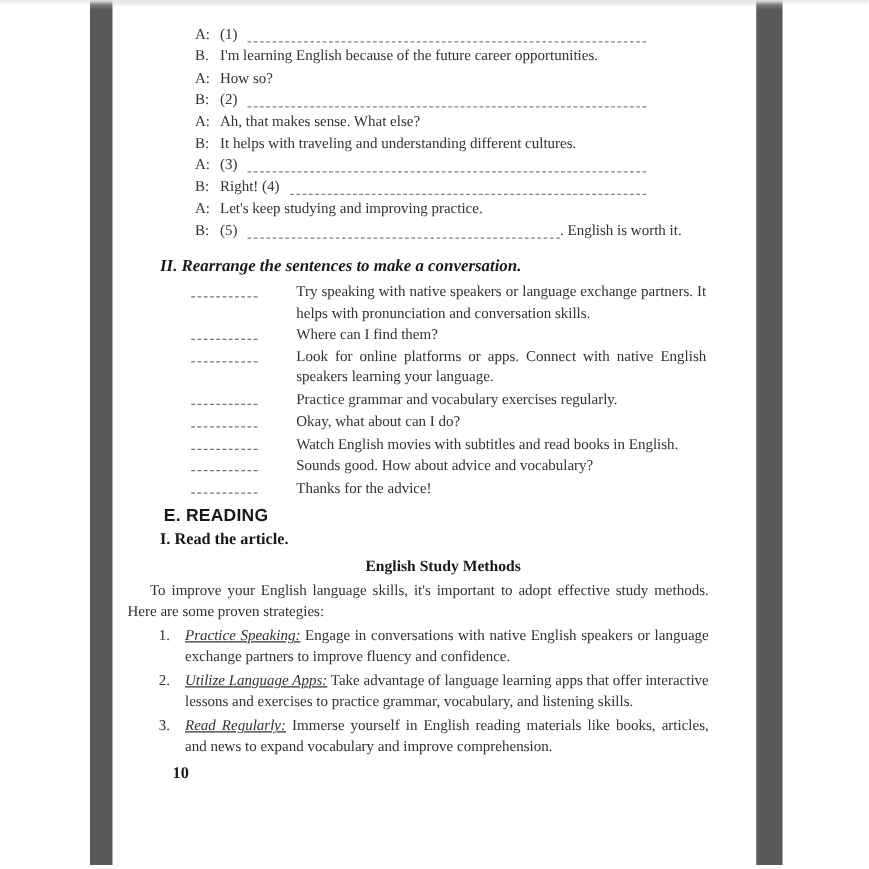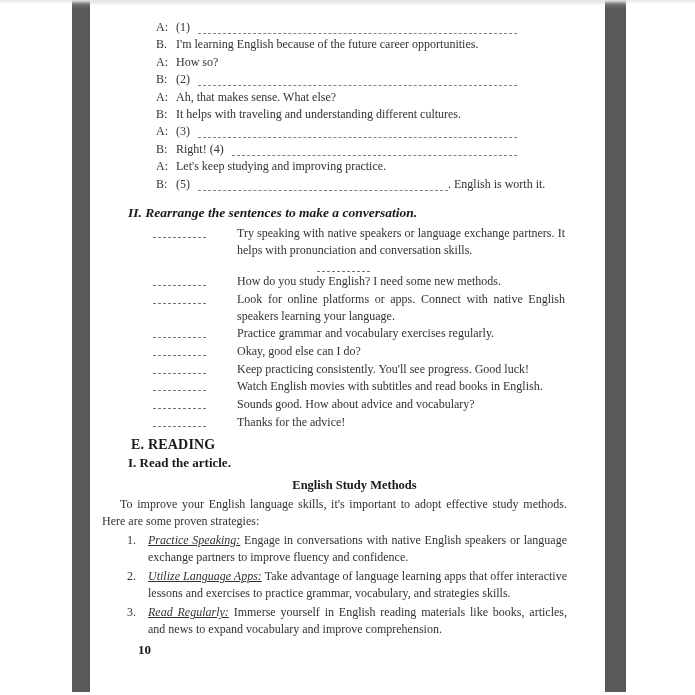--- a/index.html
+++ b/index.html
@@ -34,21 +34,21 @@
   
   .h2-heading { margin: 11px 0 0 38px; font-size: 13.5px; font-weight: bold;
     line-height: 18px; color: #17191c; font-style: italic; }
   .rearrange { margin: 3px 0 0 63px; width: 412px; }
   .r-row { display: flex; align-items: flex-start; margin-bottom: 1.2px; justify-content: center; }
   .r-blank { flex: 0 0 53px; height: 12px; margin-top: 1px; margin-right: 31px;
     border-bottom: 1.3px dashed #6f7276; }
   .r-text { flex: 1 1 auto; line-height: 16.5px; text-align: justify; text-align-last: left; }
 
   
-  .eh { margin: 7px 0 0 41px; font-family: Liberation Serif, serif;
+  .eh { margin: 7px 0 0 41px; font-family: Liberation Sans, sans-serif;
     font-weight: bold; font-size: 14px; line-height: 15px; color: #17191c; letter-spacing: 0.2px; }
   .instr { margin: 3px 0 0 38px; font-weight: bold; font-size: 13px; line-height: 15px; color: #17191c; }
   .article-title { margin: 8px 0 0 12px; width: 465px; text-align: center; text-indent: 40px;
     font-weight: bold; font-size: 12.5px; line-height: 14px; color: #17191c; }
   .intro { margin: 4px 0 0 12px; width: 465px; text-align: justify; text-align-last: left;
     text-indent: 18px; line-height: 17px; }
   .numlist { margin: 2px 0 0 37px; width: 440px; }
   .n-row { display: flex; align-items: flex-start; margin-bottom: 2px; }
   .n-num { flex: 0 0 21px; line-height: 17px; }
   .n-text { flex: 1 1 auto; line-height: 17px; text-align: justify; text-align-last: left; }
@@ -148,46 +148,39 @@
 
     <div class="rearrange">
 
         <div class="r-row">
           <span class="r-blank"></span>
           <p class="r-text">Try speaking with native speakers or language exchange partners. It helps with pronunciation and conversation skills.</p>
         </div>
 
         <div class="r-row">
           <span class="r-blank"></span>
-        </div>
-
-        <div class="r-row">
-          <span class="r-blank"></span>
-          <p class="r-text">How do you study English? I need some new methods.</p>
-        </div>
+          <p class="r-text">Where can I find them?</p>
+        </div>
+
 
         <div class="r-row">
           <span class="r-blank"></span>
           <p class="r-text">Look for online platforms or apps. Connect with native English speakers learning your language.</p>
         </div>
 
         <div class="r-row">
           <span class="r-blank"></span>
           <p class="r-text">Practice grammar and vocabulary exercises regularly.</p>
         </div>
 
         <div class="r-row">
           <span class="r-blank"></span>
-          <p class="r-text">Okay, good else can I do?</p>
-        </div>
-
-        <div class="r-row">
-          <span class="r-blank"></span>
-          <p class="r-text">Keep practicing consistently. You'll see progress. Good luck!</p>
-        </div>
+          <p class="r-text">Okay, what about can I do?</p>
+        </div>
+
 
         <div class="r-row">
           <span class="r-blank"></span>
           <p class="r-text">Watch English movies with subtitles and read books in English.</p>
         </div>
 
         <div class="r-row">
           <span class="r-blank"></span>
           <p class="r-text">Sounds good. How about advice and vocabulary?</p>
         </div>
@@ -205,21 +198,21 @@
 
     <div class="numlist">
 
         <div class="n-row">
           <span class="n-num">1.</span>
           <p class="n-text"><span class="lead">Practice Speaking:</span><span> Engage in conversations with native English speakers or language exchange partners to improve fluency and confidence.</span></p>
         </div>
 
         <div class="n-row">
           <span class="n-num">2.</span>
-          <p class="n-text"><span class="lead">Utilize Language Apps:</span><span> Take advantage of language learning apps that offer interactive lessons and exercises to practice grammar, vocabulary, and strategies skills.</span></p>
+          <p class="n-text"><span class="lead">Utilize Language Apps:</span><span> Take advantage of language learning apps that offer interactive lessons and exercises to practice grammar, vocabulary, and listening skills.</span></p>
         </div>
 
         <div class="n-row">
           <span class="n-num">3.</span>
           <p class="n-text"><span class="lead">Read Regularly:</span><span> Immerse yourself in English reading materials like books, articles, and news to expand vocabulary and improve comprehension.</span></p>
         </div>
       </div>
 
     <div class="page-number">10</div>
 

